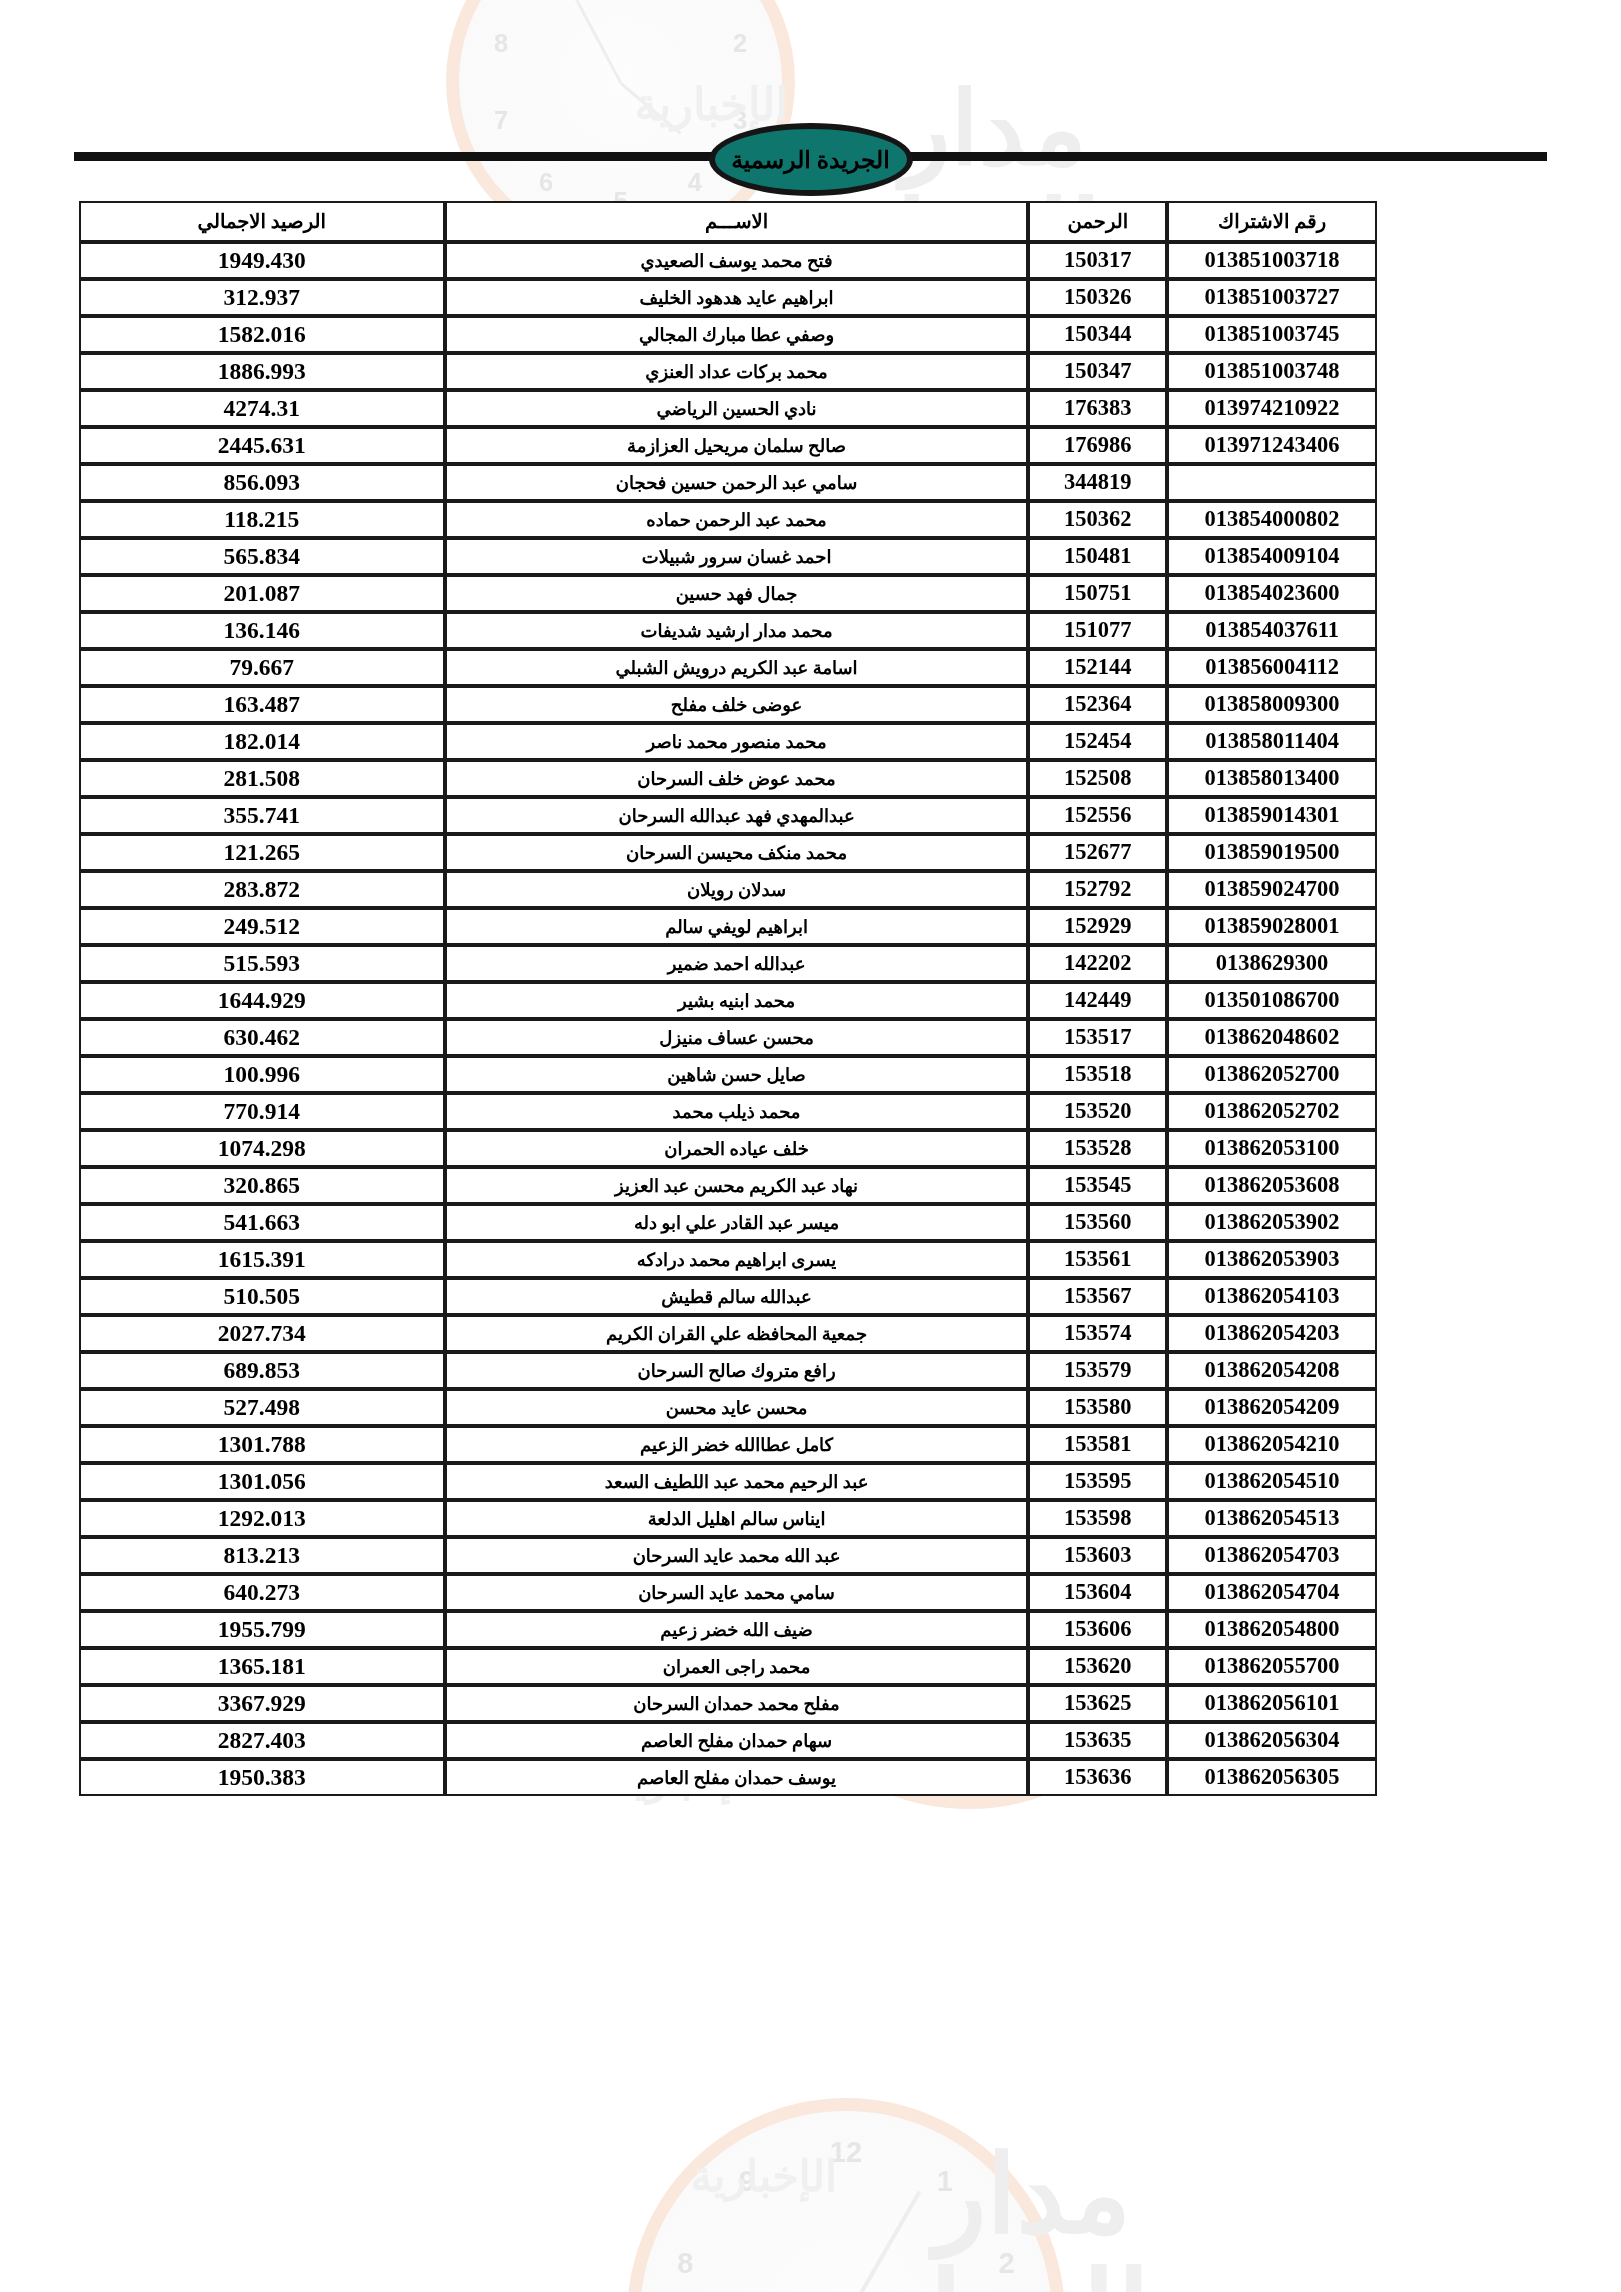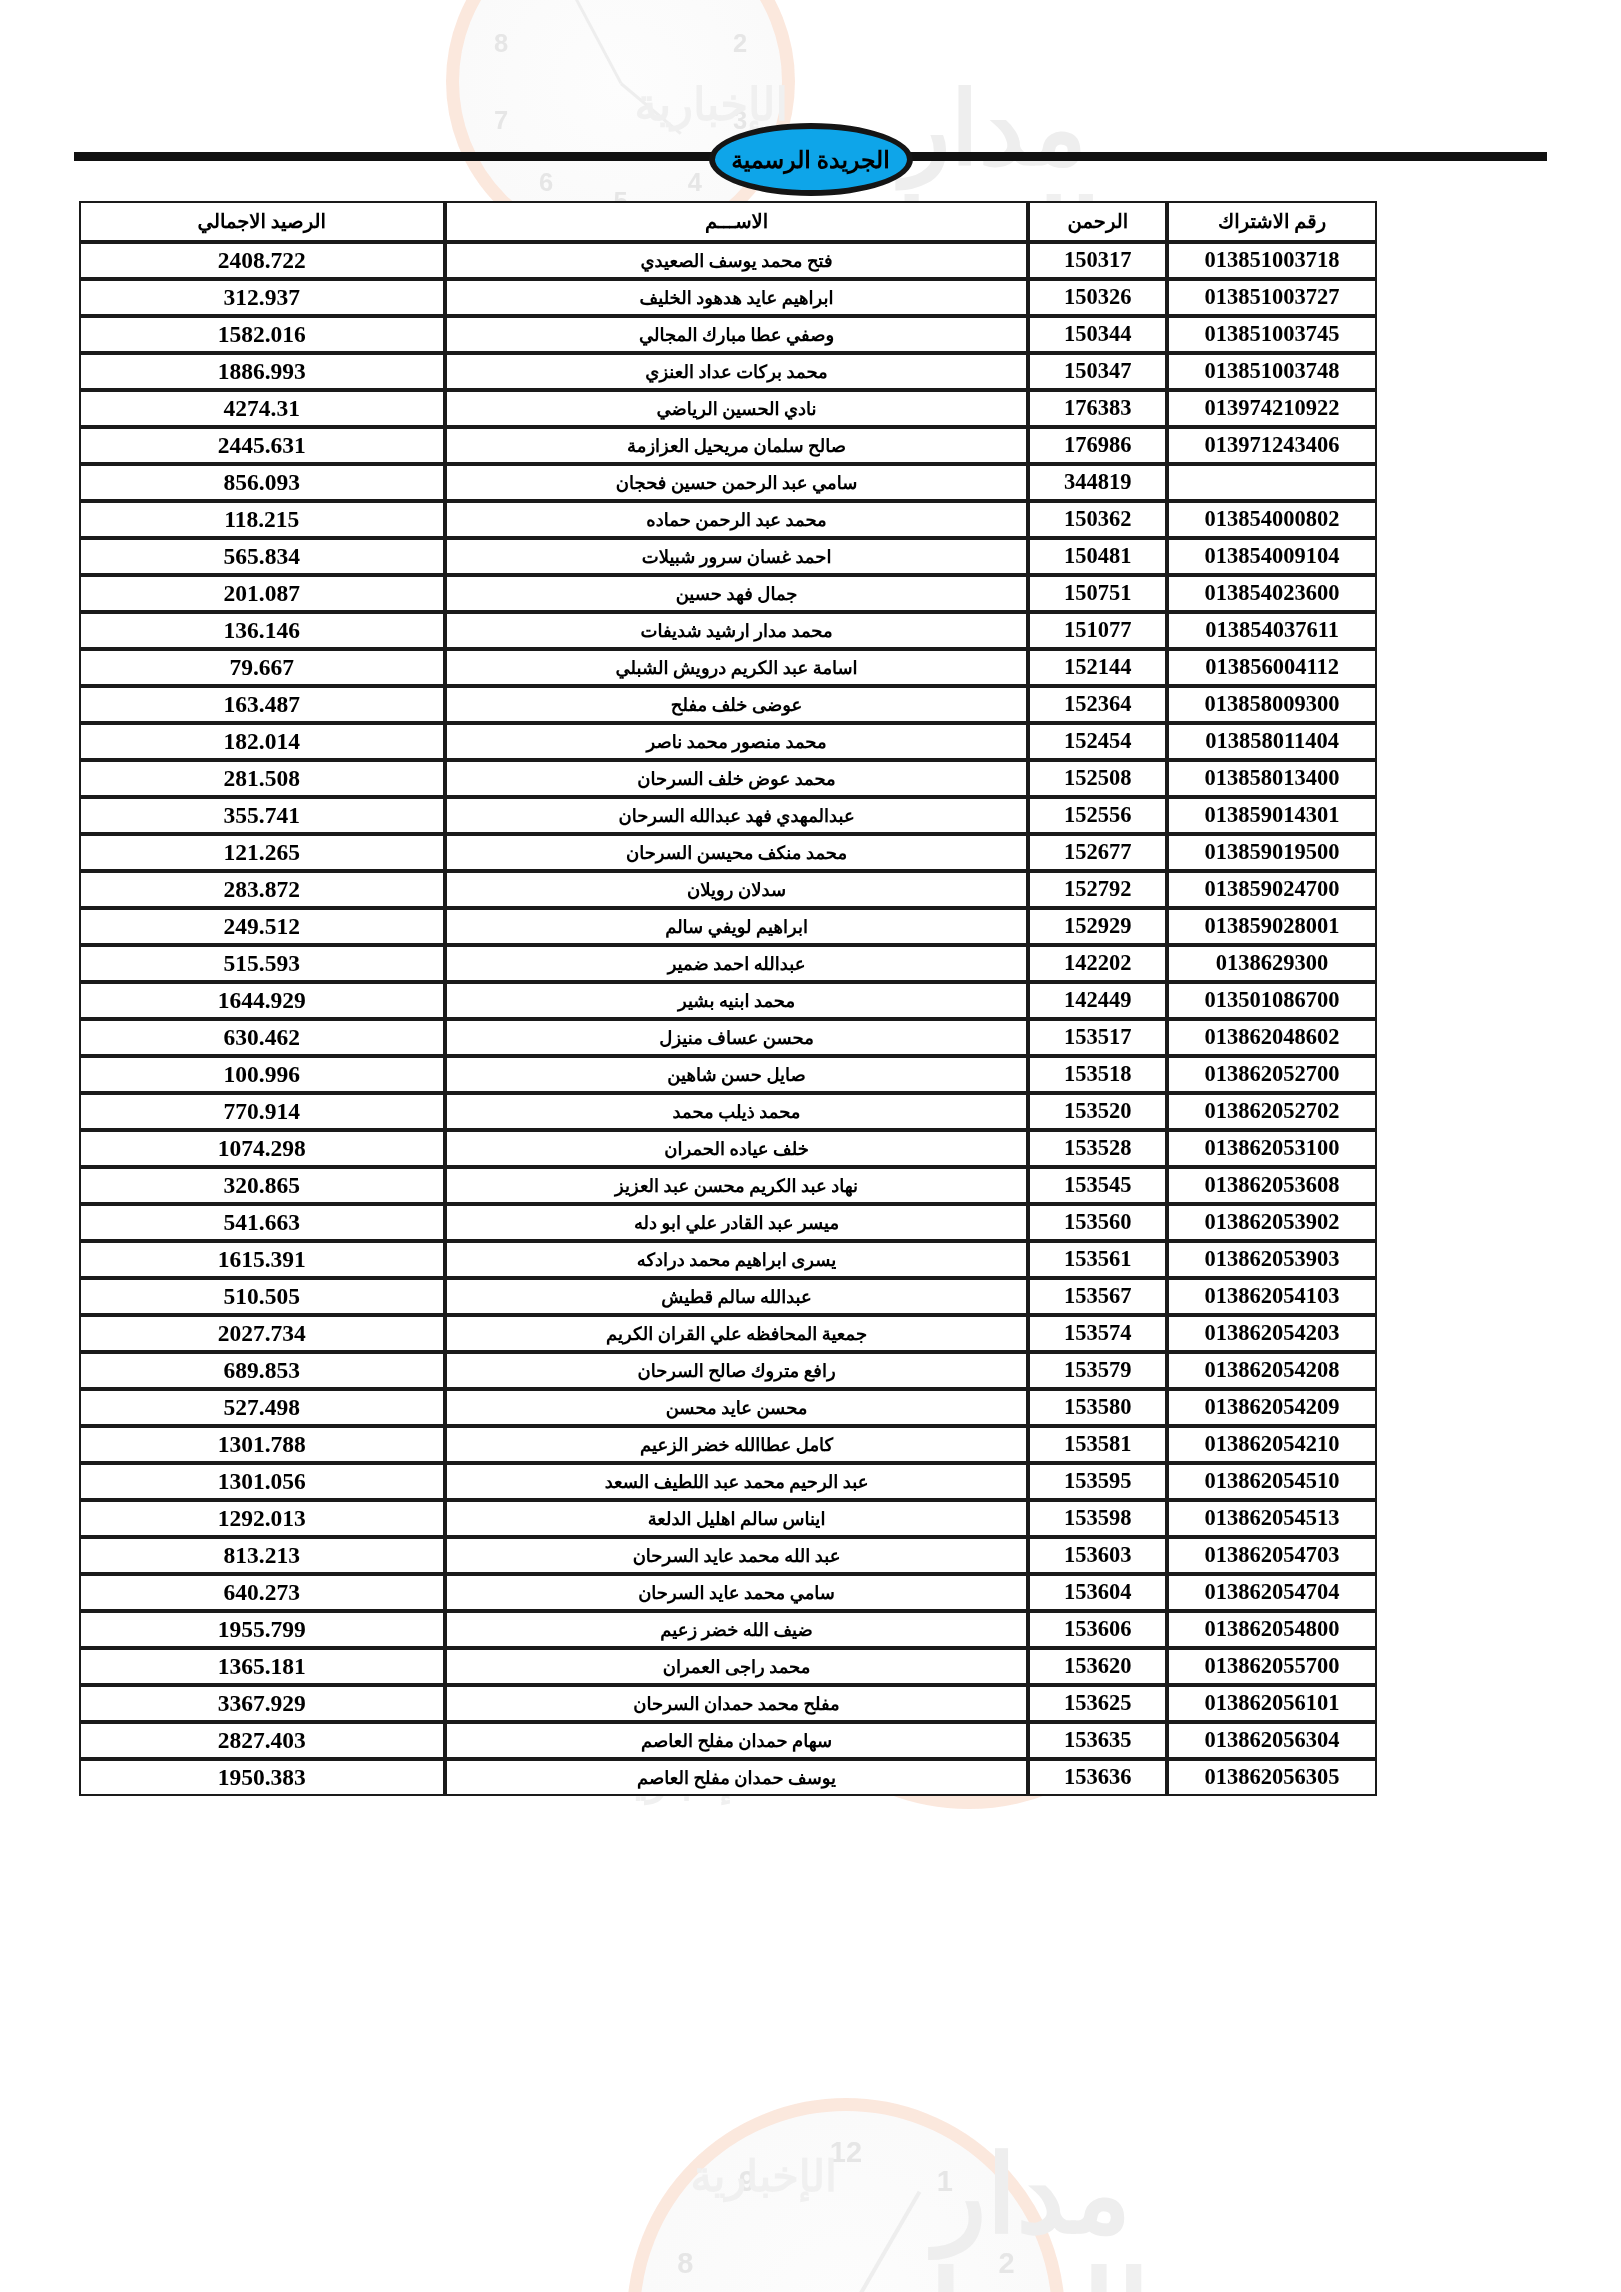--- a/index.html
+++ b/index.html
@@ -81,21 +81,21 @@
   }
   .gazette-oval {
     position: absolute;
     top: 123px;
     left: 50%;
     transform: translateX(-50%);
     width: 192px;
     height: 61px;
     border: 6.9px solid #151515;
     border-radius: 50%;
-    background: #0ea5e9;
+    background: #0f766e;
     display: flex;
     align-items: center;
     justify-content: center;
     font-size: 23.5px;
     font-weight: bold;
     font-family: "Liberation Serif", serif;
     text-align: center;
   }
 
   
@@ -230,21 +230,21 @@
         <th class="col-member-no">الرحمن</th>
         <th class="col-name">الاســـم</th>
         <th class="col-balance">الرصيد الاجمالي</th>
       </tr>
     </thead>
     <tbody id="ledger-body">
         <tr>
           <td class="col-sub-no">013851003718</td>
           <td class="col-member-no">150317</td>
           <td class="col-name">فتح محمد يوسف الصعيدي</td>
-          <td class="col-balance">2408.722</td>
+          <td class="col-balance">1949.430</td>
         </tr>
         <tr>
           <td class="col-sub-no">013851003727</td>
           <td class="col-member-no">150326</td>
           <td class="col-name">ابراهيم عايد هدهود الخليف</td>
           <td class="col-balance">312.937</td>
         </tr>
         <tr>
           <td class="col-sub-no">013851003745</td>
           <td class="col-member-no">150344</td>

